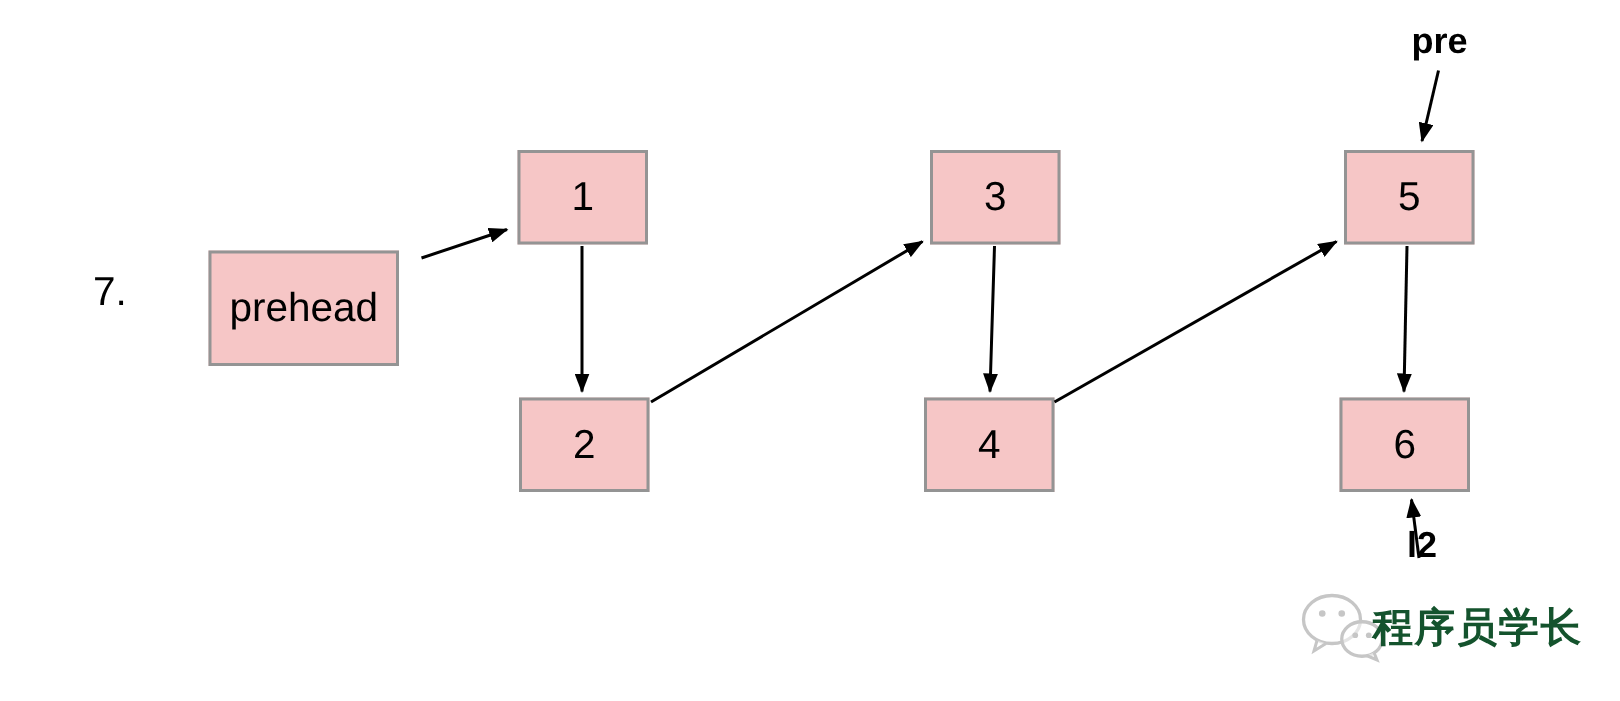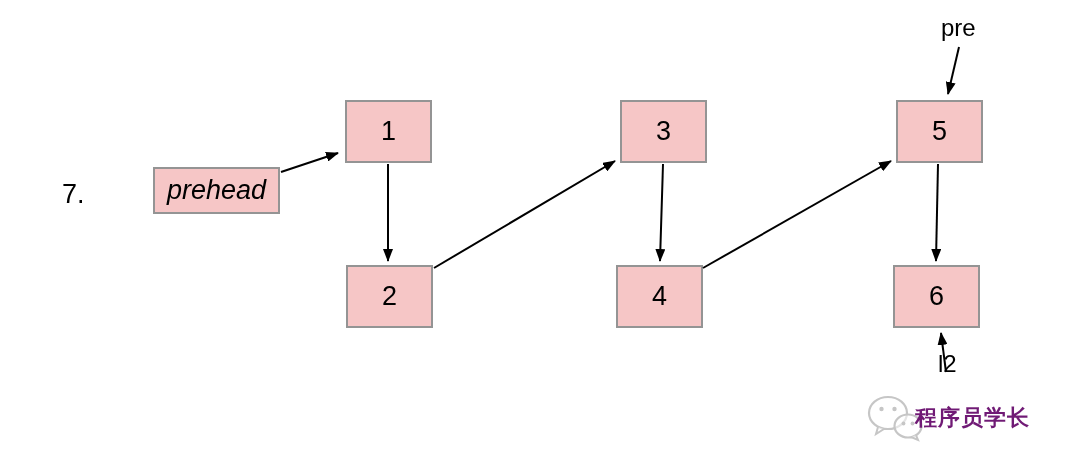--- a/index.html
+++ b/index.html
@@ -15,43 +15,43 @@
   .box{
     position:absolute;
     box-sizing:border-box;
     background:#f6c6c6;
     border:2px solid #949494;
     display:flex;align-items:center;justify-content:center;
     font-size:27px;
     z-index:2;
   }
   .node{width:87px;height:63px;}
-  .prehead{left:153px;top:167px;width:127px;height:47px;font-style:italic;}
+  .prehead{left:139px;top:167px;width:127px;height:77px;}
   .n1{left:345px;top:100px;}
   .n2{left:346px;top:265px;}
   .n3{left:620px;top:100px;}
   .n4{left:616px;top:265px;}
   .n5{left:896px;top:100px;}
   .n6{left:893px;top:265px;}
   .step{position:absolute;left:62px;top:179px;font-size:27px;z-index:2;}
-  .ptr{position:absolute;font-size:24px;z-index:2;}
+  .ptr{position:absolute;font-size:24px;z-index:2;font-weight:bold;}
   .pre-label{left:941px;top:14px;}
   .l2-label{left:938px;top:350px;}
   .caption{
     position:absolute;left:343px;top:406px;
     font-size:26px;white-space:nowrap;z-index:4;
     letter-spacing:0.5px;
   }
   .watermark{
     position:absolute;left:866px;top:394px;
     display:flex;align-items:center;
     z-index:1;
   }
   .watermark-text{
-    font-size:22px;font-weight:bold;color:#701a75;
+    font-size:27px;font-weight:bold;color:#14532d;
     letter-spacing:1px;margin-left:-9px;white-space:nowrap;
   }
 </style>
 </head>
 <body>
 
 <div class="stage">
 
   <svg class="arrows" viewBox="0 0 1080 467" xmlns="http://www.w3.org/2000/svg">
     <defs>

